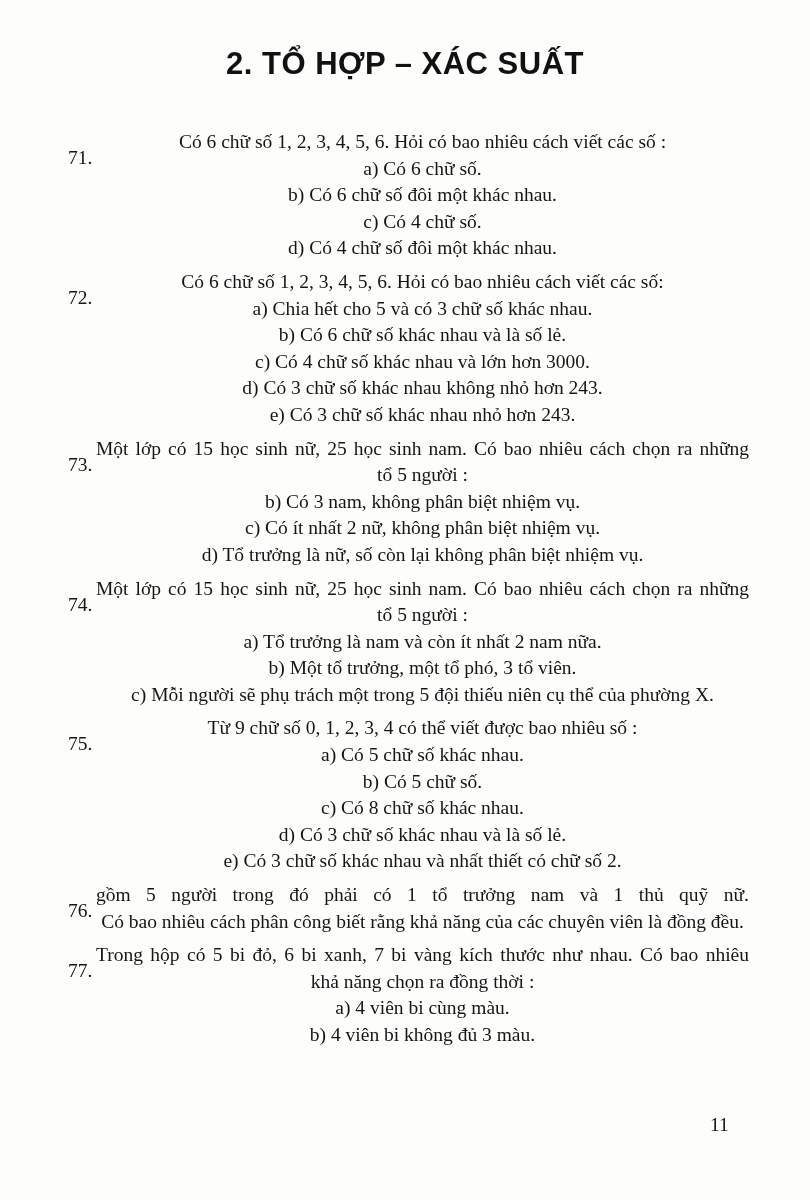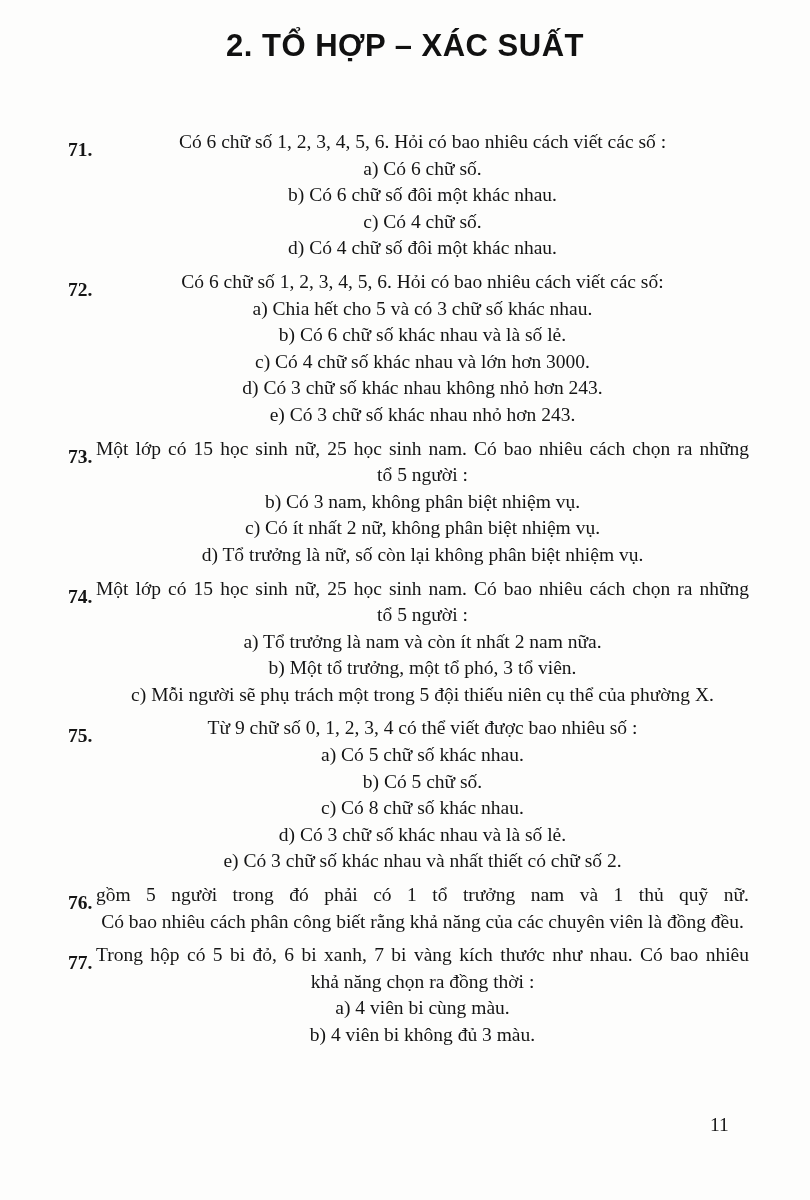--- a/index.html
+++ b/index.html
@@ -7,21 +7,21 @@
   body {
     width: 810px; height: 1200px;
     background: #fdfdfc;
     position: relative;
     overflow: hidden;
     font-family: "Liberation Serif", serif;
     color: #151515;
   }
   .page-title {
     position: absolute;
-    top: 28px; left: 0; width: 100%;
+    top: 46px; left: 0; width: 100%;
     margin: 0;
     text-align: center;
     font-family: "Liberation Sans", sans-serif;
     font-weight: 700;
     font-size: 31px;
     letter-spacing: 0.5px;
     color: #111;
   }
   .problems {
     position: absolute;
@@ -29,22 +29,22 @@
     width: 681px;
   }
   .problem {
     position: relative;
     margin-bottom: 7px;
     font-size: 19.5px;
     line-height: 26.6px;
   }
   .problem .num {
     position: absolute;
-    left: 0; top: 8px;
-    font-weight: 700;
+    left: 0; top: 16px;
+    font-weight: 400;
   }
   .problem .body { margin-left: 28px; }
   .statement-line, .item { white-space: nowrap; text-align: center; }
   .statement-line.fill {
     white-space: normal;
     text-align: justify;
     text-align-last: justify;
   }
   .page-number {
     position: absolute;

